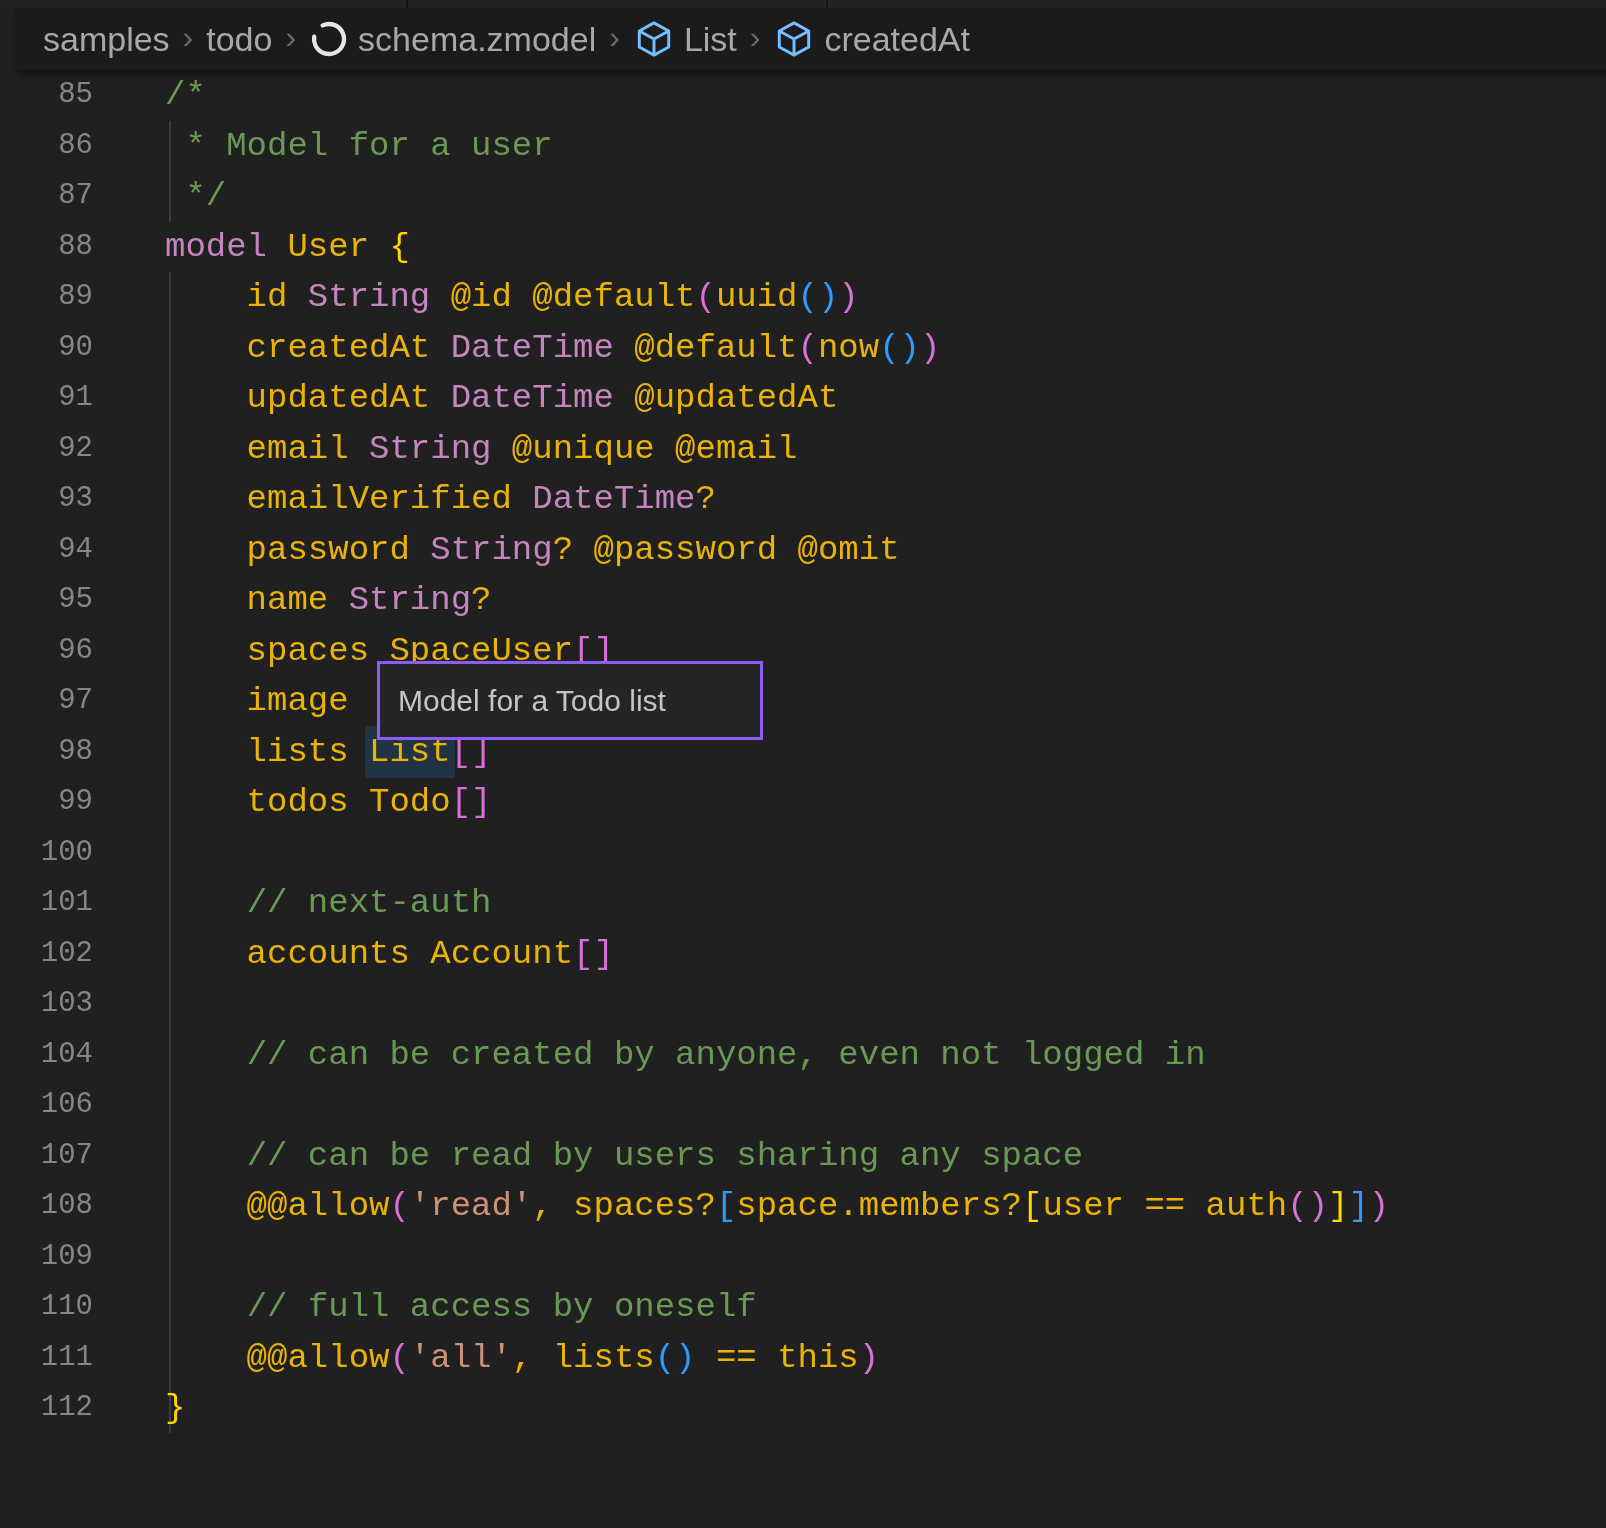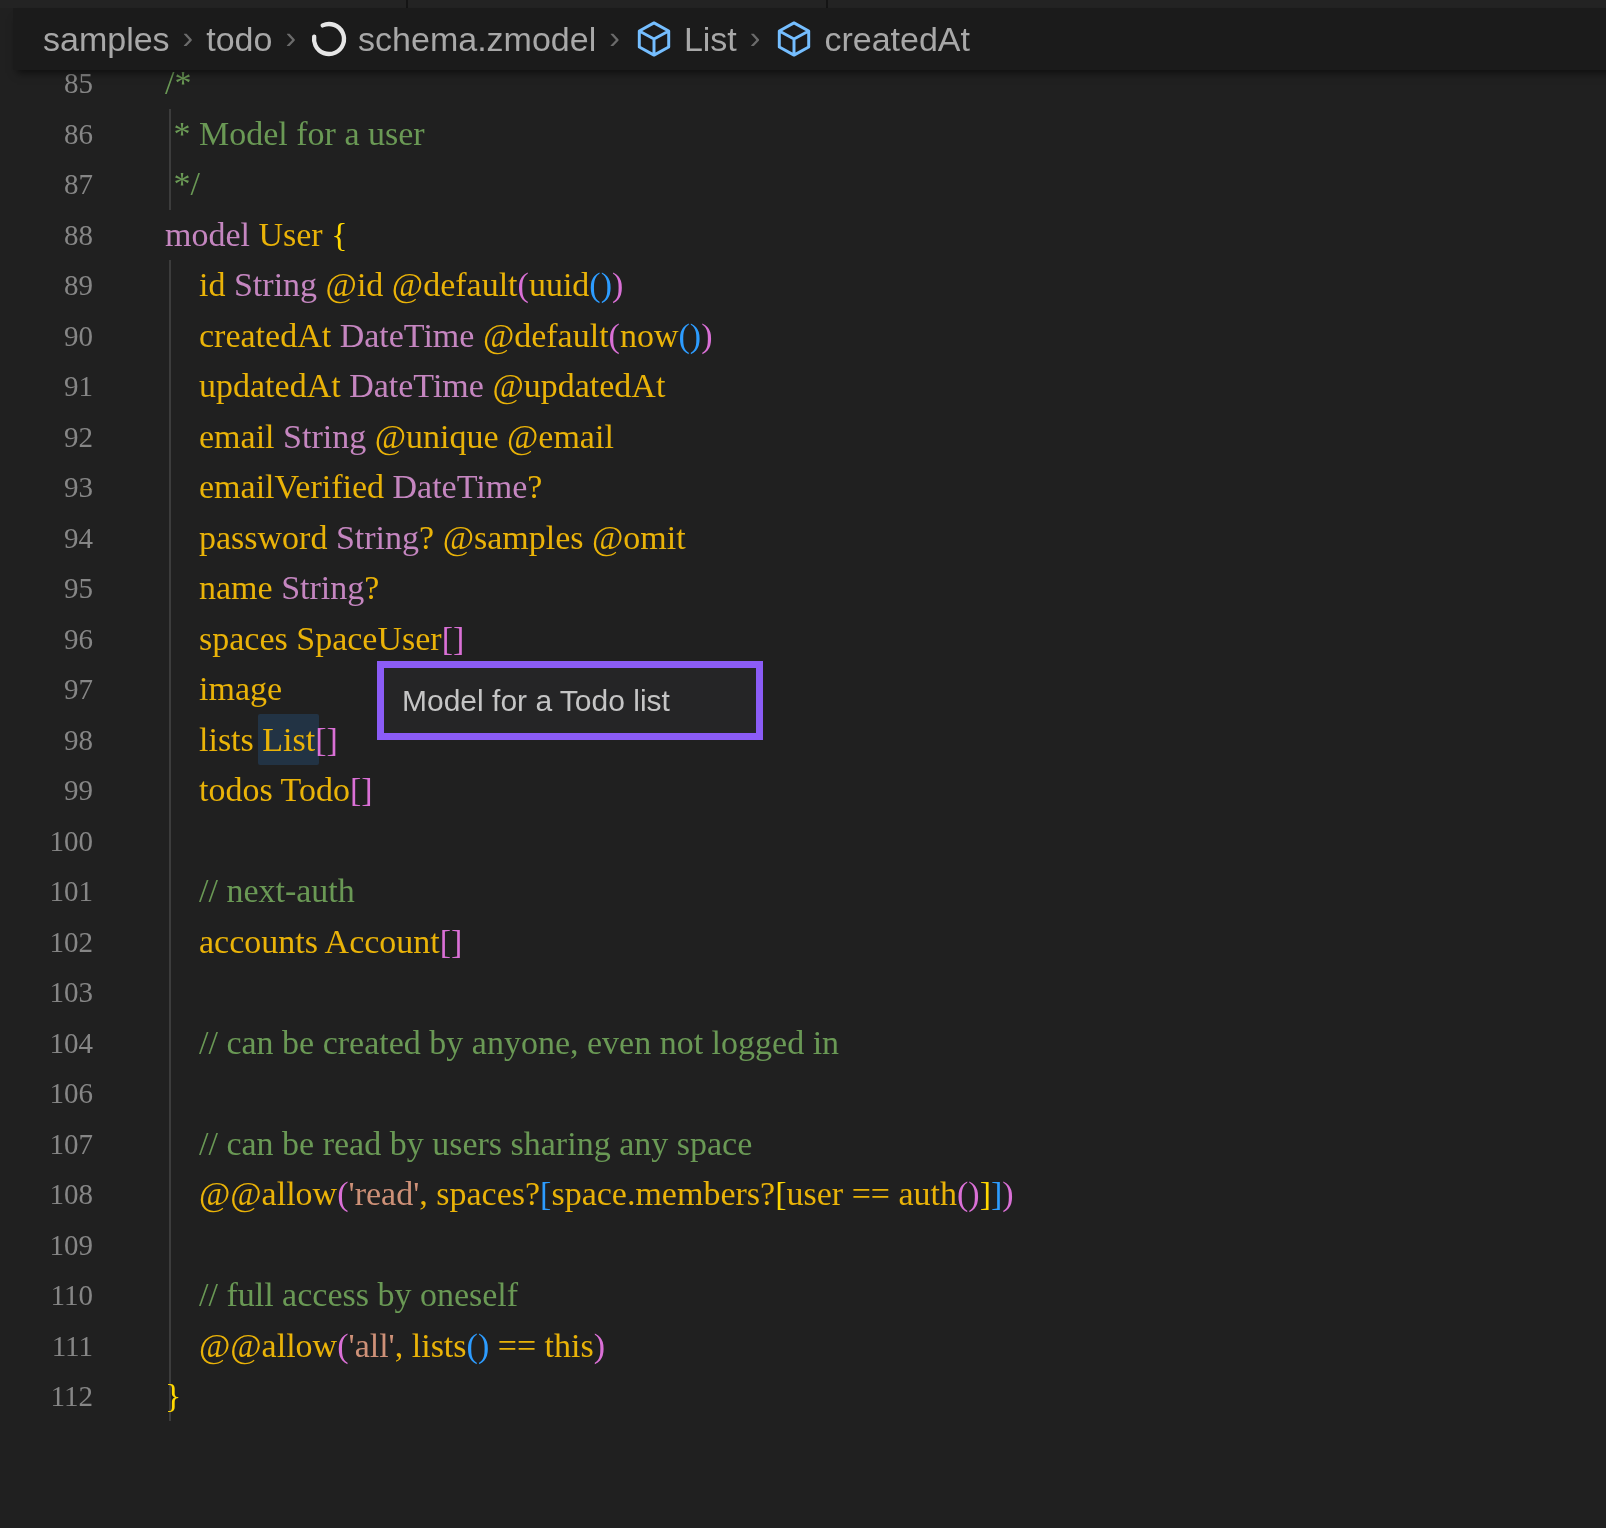--- a/index.html
+++ b/index.html
@@ -24,22 +24,22 @@
     padding-left:30px;box-sizing:border-box;
     font-size:34px;color:#a8a8a8;
     box-shadow:0 7px 8px -4px rgba(0,0,0,0.55);
     z-index:3;
   }
   .bc-item{display:flex;align-items:center;cursor:pointer;white-space:nowrap;}
   .bc-sep{color:#6b6b6b;margin:0 13px;font-size:32px;line-height:1;transform:translateY(-2px);}
   .bc-icon{margin-right:9px;display:flex;align-items:center;}
   
   .editor{
-    position:absolute;left:0;top:58px;width:1606px;height:1458px;
-    font-family:Liberation Serif, serif;
+    position:absolute;left:0;top:70px;width:1606px;height:1458px;
+    font-family:Liberation Mono, monospace;
   }
   .guide{position:absolute;width:2px;background:#3c3c3c;left:169px;z-index:0;}
   .line{display:flex;height:50.5px;line-height:50.5px;white-space:pre;position:relative;z-index:1;}
   .ln{
     width:93px;flex:0 0 93px;text-align:right;
     color:#868686;font-size:29px;user-select:none;
   }
   .code{padding-left:72px;font-size:34px;}
   .tok-fg{color:#eab308;}
   .tok-kw{color:#c586c0;}
@@ -50,21 +50,21 @@
   .tok-bp{color:#da70d6;}
   .tok-bb{color:#2d9cff;}
   .word-hl{
     background:rgba(38,79,120,0.42);
     padding:7px 4px;margin:0 -4px;
     border-radius:2px;
   }
   
   .tooltip{
     position:absolute;left:377px;top:661px;width:386px;height:79px;
-    background:#252526;border:7px solid #8b5cf6;box-sizing:border-box;
+    background:#252526;border:3px solid #8b5cf6;box-sizing:border-box;
     display:flex;align-items:center;padding-left:18px;
     font-size:30px;color:#c5c5c5;z-index:5;
     font-family:"Liberation Sans", sans-serif;
   }
 </style>
 </head>
 <body>
 
 <div class="tabstrip">
   <div class="tab-sep" style="left:406px"></div>
@@ -114,21 +114,21 @@
   <div id="lines">
       <div class="line"><div class="ln">85</div><div class="code"><span class="tok-comment">/*</span></div></div>
       <div class="line"><div class="ln">86</div><div class="code"><span class="tok-comment"> * Model for a user</span></div></div>
       <div class="line"><div class="ln">87</div><div class="code"><span class="tok-comment"> */</span></div></div>
       <div class="line"><div class="ln">88</div><div class="code"><span class="tok-kw">model</span><span class="tok-fg"> User </span><span class="tok-by">{</span></div></div>
       <div class="line"><div class="ln">89</div><div class="code"><span class="tok-fg">    id </span><span class="tok-type">String</span><span class="tok-fg"> @id @default</span><span class="tok-bp">(</span><span class="tok-fg">uuid</span><span class="tok-bb">(</span><span class="tok-bb">)</span><span class="tok-bp">)</span></div></div>
       <div class="line"><div class="ln">90</div><div class="code"><span class="tok-fg">    createdAt </span><span class="tok-type">DateTime</span><span class="tok-fg"> @default</span><span class="tok-bp">(</span><span class="tok-fg">now</span><span class="tok-bb">(</span><span class="tok-bb">)</span><span class="tok-bp">)</span></div></div>
       <div class="line"><div class="ln">91</div><div class="code"><span class="tok-fg">    updatedAt </span><span class="tok-type">DateTime</span><span class="tok-fg"> @updatedAt</span></div></div>
       <div class="line"><div class="ln">92</div><div class="code"><span class="tok-fg">    email </span><span class="tok-type">String</span><span class="tok-fg"> @unique @email</span></div></div>
       <div class="line"><div class="ln">93</div><div class="code"><span class="tok-fg">    emailVerified </span><span class="tok-type">DateTime</span><span class="tok-fg">?</span></div></div>
-      <div class="line"><div class="ln">94</div><div class="code"><span class="tok-fg">    password </span><span class="tok-type">String</span><span class="tok-fg">? @samples @omit</span></div></div>
+      <div class="line"><div class="ln">94</div><div class="code"><span class="tok-fg">    password </span><span class="tok-type">String</span><span class="tok-fg">? @password @omit</span></div></div>
       <div class="line"><div class="ln">95</div><div class="code"><span class="tok-fg">    name </span><span class="tok-type">String</span><span class="tok-fg">?</span></div></div>
       <div class="line"><div class="ln">96</div><div class="code"><span class="tok-fg">    spaces SpaceUser</span><span class="tok-bp">[]</span></div></div>
       <div class="line"><div class="ln">97</div><div class="code"><span class="tok-fg">    image</span></div></div>
       <div class="line"><div class="ln">98</div><div class="code"><span class="tok-fg">    lists </span><span class="tok-fg word-hl">List</span><span class="tok-bp">[]</span></div></div>
       <div class="line"><div class="ln">99</div><div class="code"><span class="tok-fg">    todos Todo</span><span class="tok-bp">[]</span></div></div>
       <div class="line"><div class="ln">100</div><div class="code"></div></div>
       <div class="line"><div class="ln">101</div><div class="code"><span class="tok-fg">    </span><span class="tok-comment">// next-auth</span></div></div>
       <div class="line"><div class="ln">102</div><div class="code"><span class="tok-fg">    accounts Account</span><span class="tok-bp">[]</span></div></div>
       <div class="line"><div class="ln">103</div><div class="code"></div></div>
       <div class="line"><div class="ln">104</div><div class="code"><span class="tok-fg">    </span><span class="tok-comment">// can be created by anyone, even not logged in</span></div></div>

